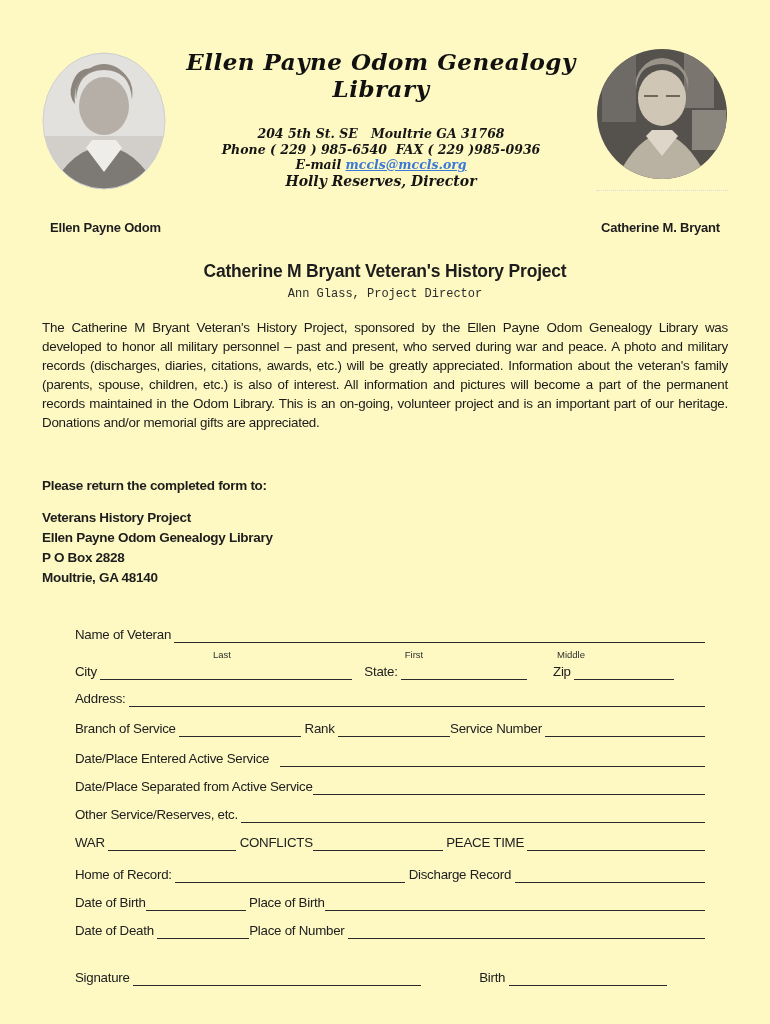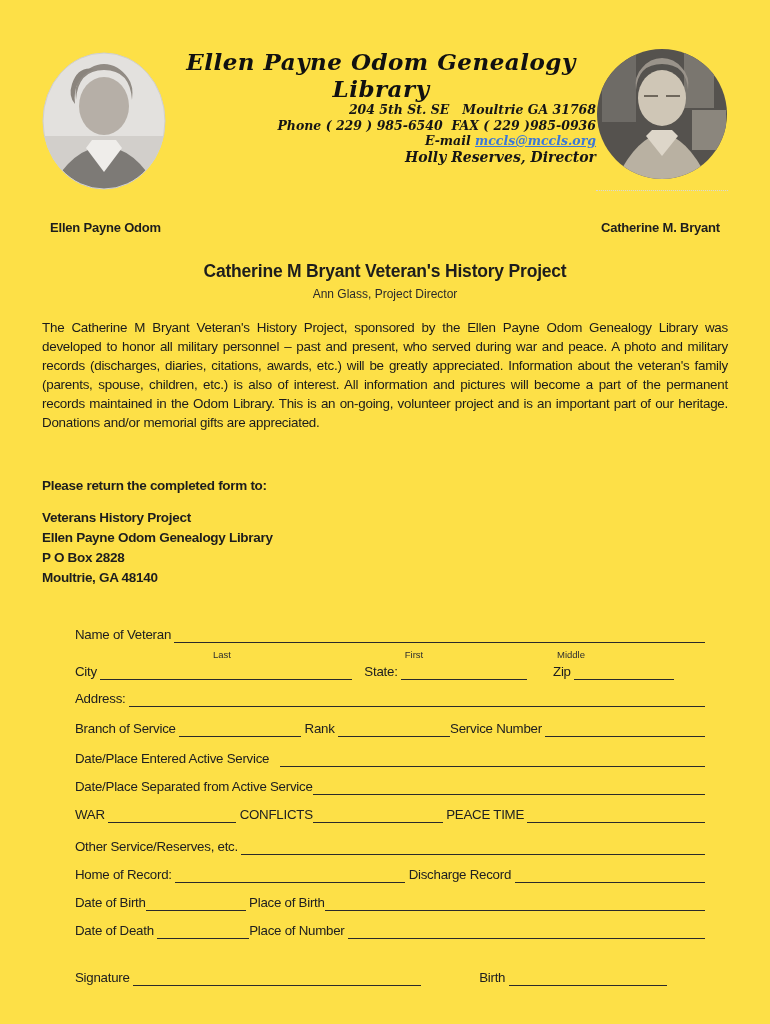--- a/index.html
+++ b/index.html
@@ -1,38 +1,38 @@
 <!DOCTYPE html>
 <html><head>
 <meta charset="utf-8">
 <title>Veterans History Project Form</title>
 <style>
   html,body{margin:0;padding:0;background:#ffffff;}
-  .page{width:770px;height:1024px;background:#fde047;color:#1d1d1d;
+  .page{width:770px;height:1024px;background:#fef9c3;color:#1d1d1d;
         font-family:"Liberation Sans",sans-serif;position:relative;overflow:hidden;}
   .inner{padding:38px 42px 0 42px;}
 
   
   .hdr{display:flex;justify-content:space-between;align-items:flex-start;}
   .photo{flex:0 0 auto;}
   .photo-left{margin-top:14px;}
   .photo-right{margin-top:6px;border-bottom:1px dotted #d8d8d8;padding-bottom:2px;}
   .hdr-center{flex:1;text-align:center;padding-top:10px;}
   .script{font-family:"DejaVu Serif",serif;font-style:italic;font-weight:bold;}
   .lib-title{font-size:23px;letter-spacing:.5px;color:#111;}
-  .addr-block{font-size:12.5px;line-height:15.5px;color:#151515;text-align:right;}
+  .addr-block{margin-top:24px;font-size:12.5px;line-height:15.5px;color:#151515;}
   .email-link{color:#3b78d8;text-decoration:underline;cursor:pointer;}
   .director{font-size:14px;margin-top:1px;}
 
   .caps{display:flex;justify-content:space-between;font-weight:bold;font-size:13px;
         margin-top:26px;padding:0 8px 0 8px;letter-spacing:-0.2px;}
 
   
   .proj-title{text-align:center;font-weight:bold;font-size:17.5px;margin-top:26px;letter-spacing:-0.2px;}
-  .proj-sub{text-align:center;font-size:12px;margin-top:5px;color:#2b2b2b;}
+  .proj-sub{text-align:center;font-size:12px;margin-top:5px;color:#2b2b2b;font-family:Liberation Mono, monospace;}
 
   .desc{margin-top:17px;font-size:13.4px;line-height:19px;text-align:justify;
         letter-spacing:-0.25px;color:#1b1b1b;}
 
   .ret-head{font-weight:bold;font-size:13.5px;margin-top:46px;letter-spacing:-0.3px;}
   .ret-lines{margin-top:15px;font-weight:bold;font-size:13.5px;line-height:20px;letter-spacing:-0.3px;}
 
   
   .form{margin:38px 0 0 33px;width:630px;font-size:13.3px;letter-spacing:-0.25px;color:#202020;}
   .form-row{display:flex;align-items:flex-end;height:17px;margin-bottom:11px;}
@@ -155,33 +155,33 @@
           <span class="ln grow"></span>
         </div>
         <div class="form-row" style="margin-bottom: 11px;">
           <span class="lbl">Date/Place Entered Active Service   </span>
           <span class="ln grow"></span>
         </div>
         <div class="form-row" style="margin-bottom: 11px;">
           <span class="lbl">Date/Place Separated from Active Service</span>
           <span class="ln grow"></span>
         </div>
+        <div class="form-row" style="margin-bottom: 11px;">
+          <span class="lbl">Other Service/Reserves, etc. </span>
+          <span class="ln grow"></span>
+        </div>
         <div class="form-row" style="margin-bottom: 15px;">
           <span class="lbl">WAR </span>
           <span class="ln" style="width: 128px;"></span>
           <span class="lbl"> CONFLICTS</span>
           <span class="ln" style="width: 130px;"></span>
           <span class="lbl"> PEACE TIME </span>
           <span class="ln grow"></span>
         </div>
         <div class="form-row" style="margin-bottom: 11px;">
-          <span class="lbl">Other Service/Reserves, etc. </span>
-          <span class="ln grow"></span>
-        </div>
-        <div class="form-row" style="margin-bottom: 11px;">
           <span class="lbl">Home of Record: </span>
           <span class="ln" style="width: 230px;"></span>
           <span class="lbl"> Discharge Record </span>
           <span class="ln grow"></span>
         </div>
         <div class="form-row" style="margin-bottom: 11px;">
           <span class="lbl">Date of Birth</span>
           <span class="ln" style="width: 100px;"></span>
           <span class="lbl"> Place of Birth</span>
           <span class="ln grow"></span>

